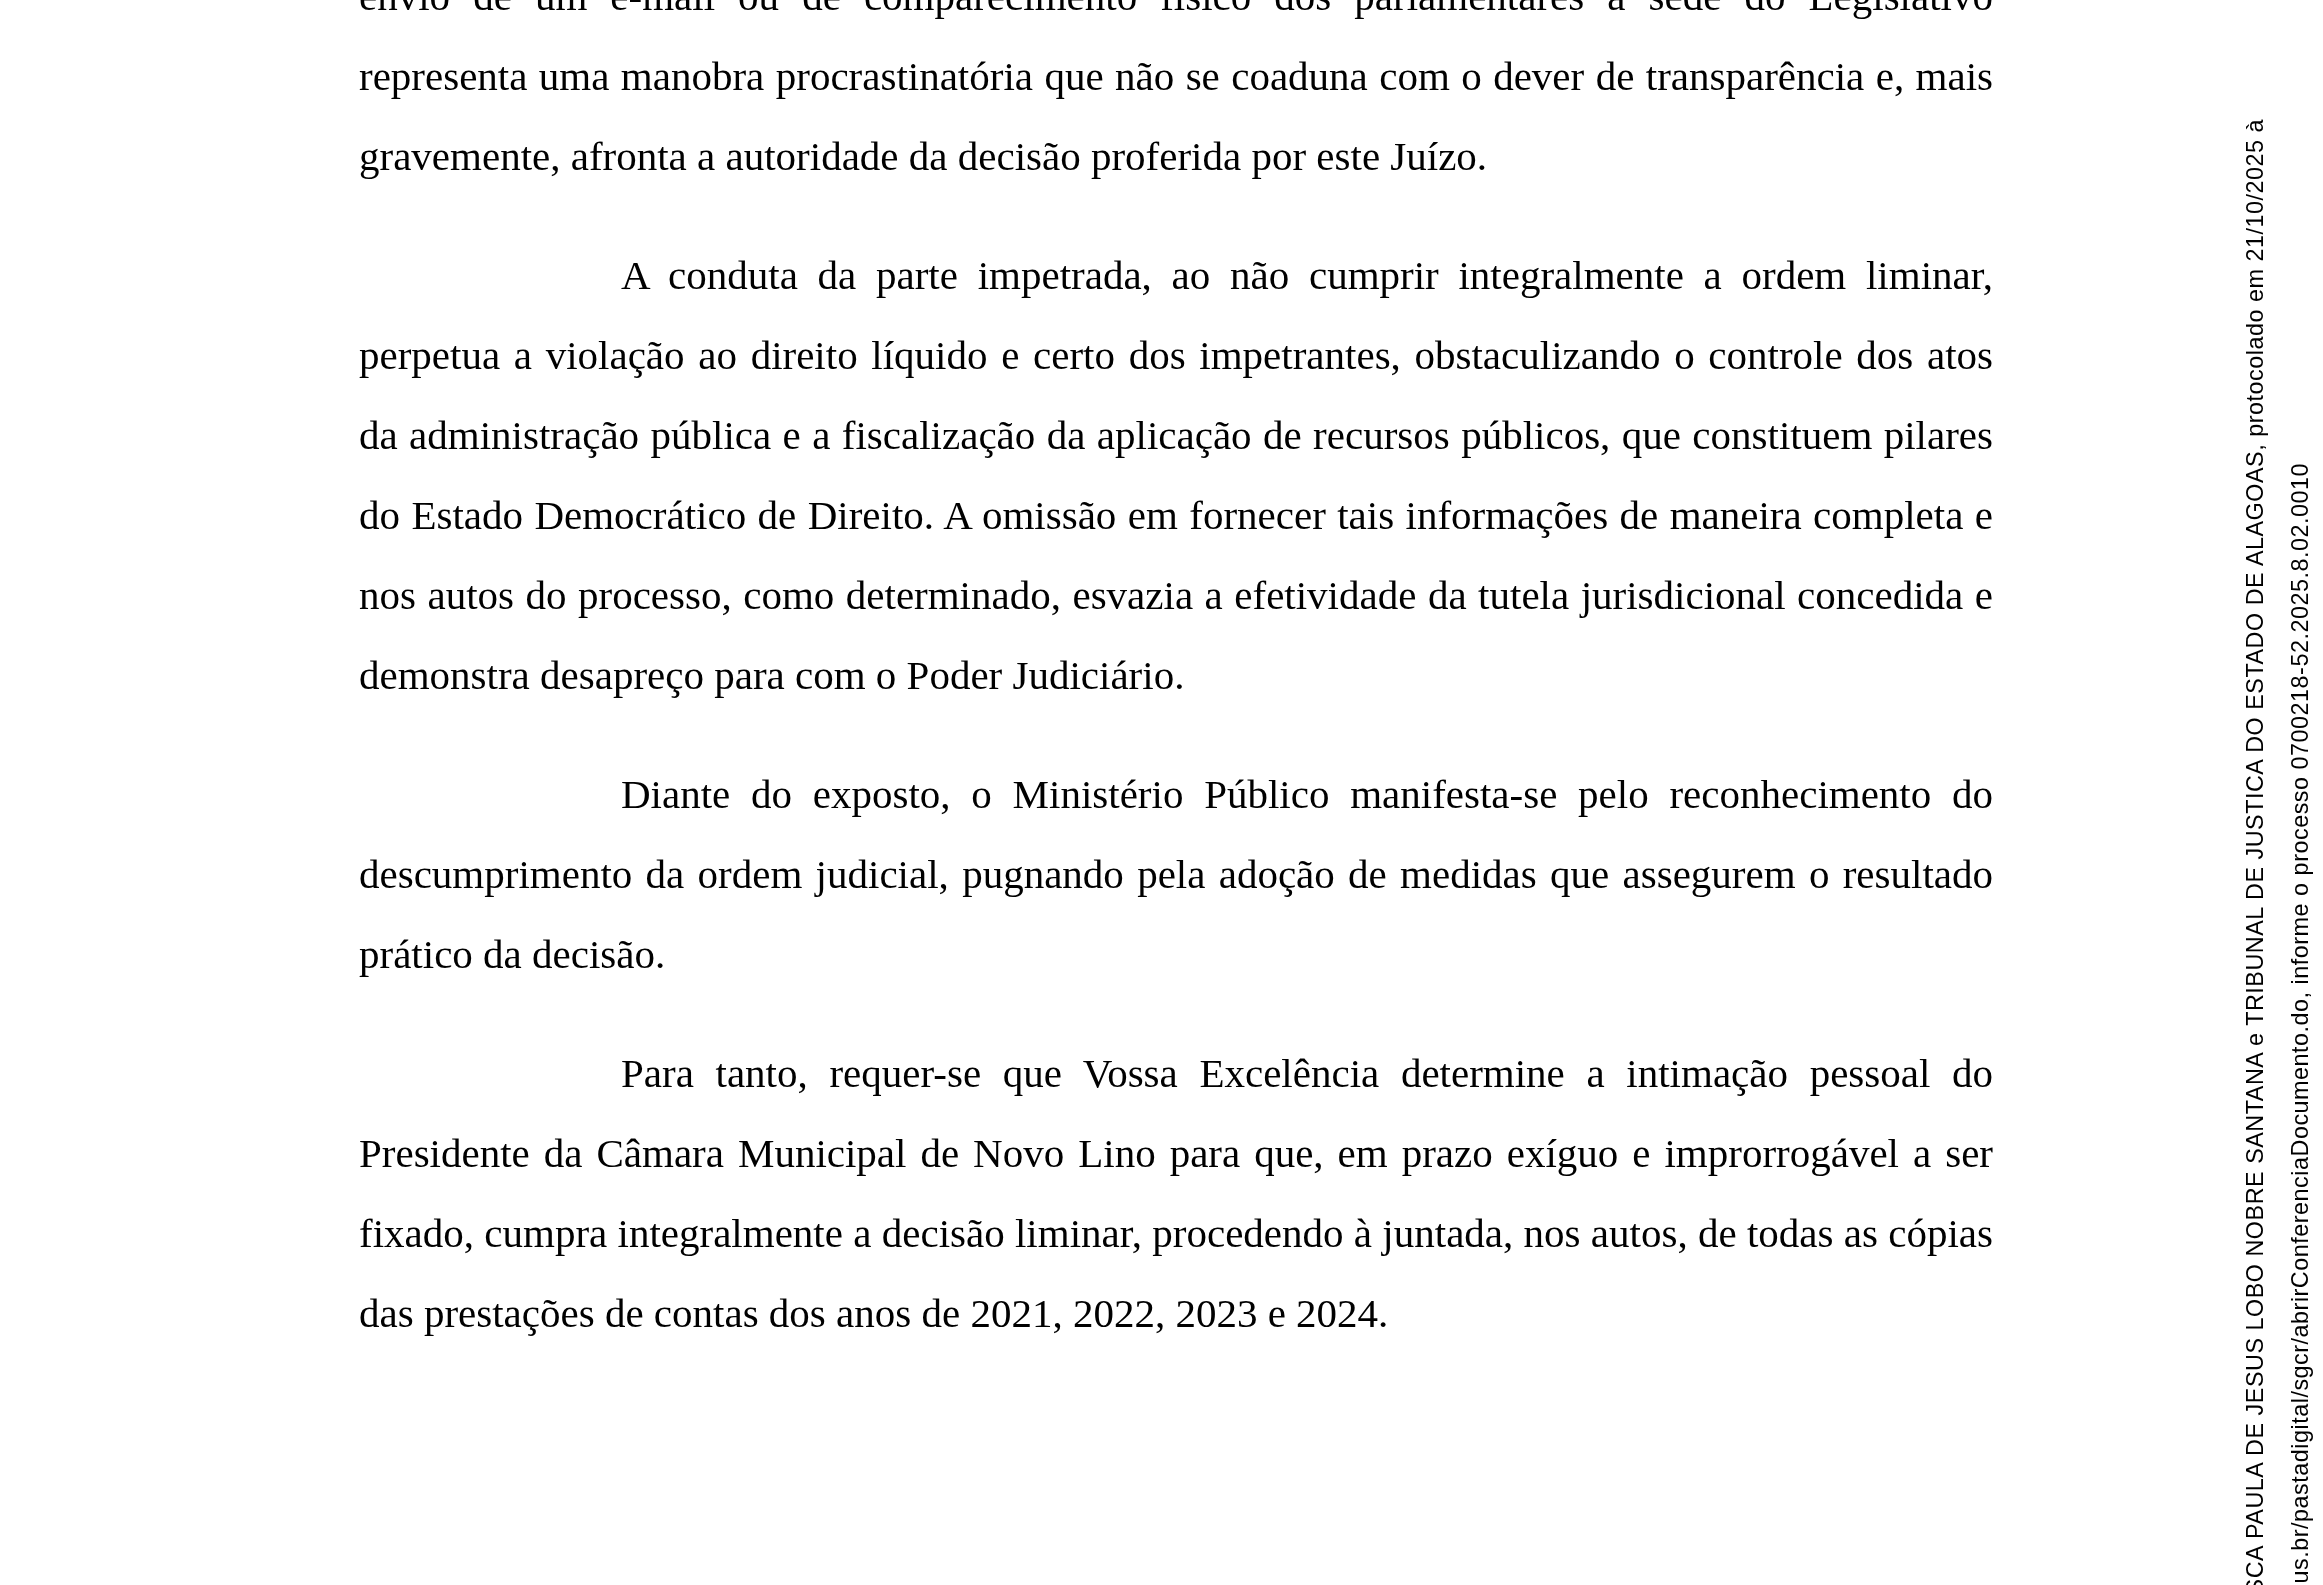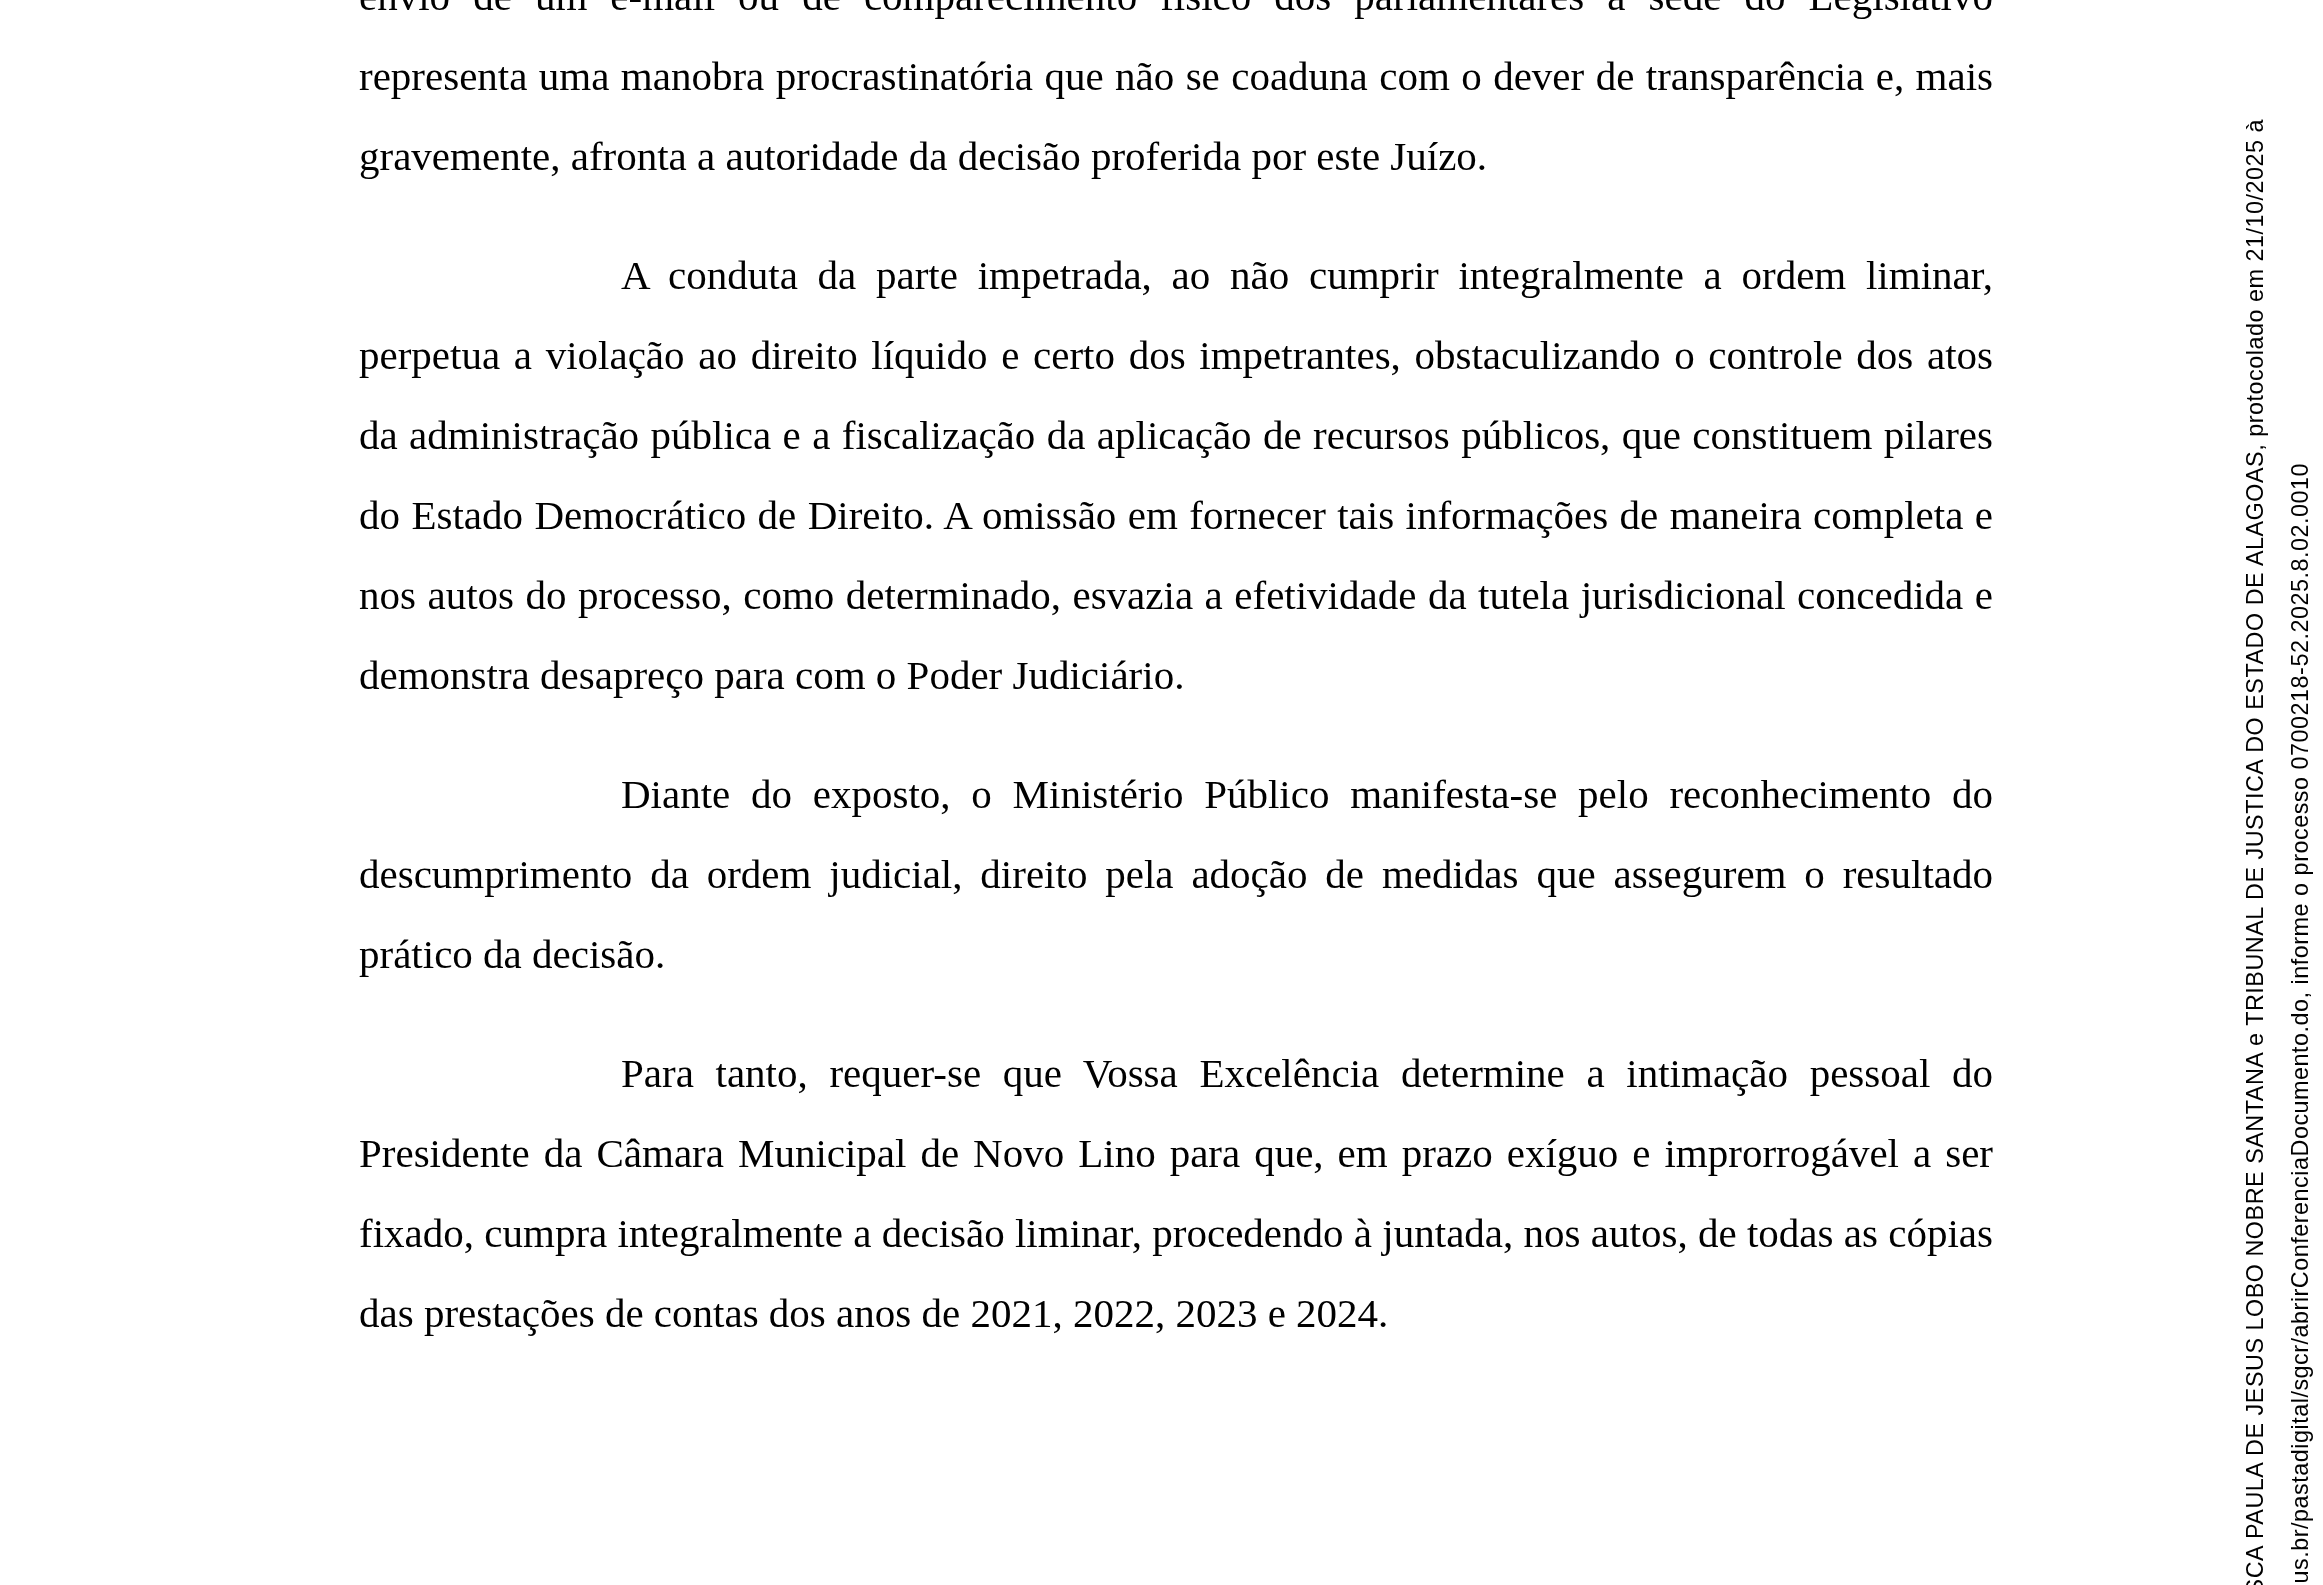--- a/index.html
+++ b/index.html
@@ -50,19 +50,19 @@
     right: 6.6px;
     bottom: -3.7px;
   }
 </style>
 </head>
 <body>
 
 <main class="doc-body">
   <p>envio de um e-mail ou de comparecimento físico dos parlamentares à sede do Legislativo representa uma manobra procrastinatória que não se coaduna com o dever de transparência e, mais gravemente, afronta a autoridade da decisão proferida por este Juízo.</p>
   <p class="indented">A conduta da parte impetrada, ao não cumprir integralmente a ordem liminar, perpetua a violação ao direito líquido e certo dos impetrantes, obstaculizando o controle dos atos da administração pública e a fiscalização da aplicação de recursos públicos, que constituem pilares do Estado Democrático de Direito. A omissão em fornecer tais informações de maneira completa e nos autos do processo, como determinado, esvazia a efetividade da tutela jurisdicional concedida e demonstra desapreço para com o Poder Judiciário.</p>
-  <p class="indented">Diante do exposto, o Ministério Público manifesta-se pelo reconhecimento do descumprimento da ordem judicial, direito pela adoção de medidas que assegurem o resultado prático da decisão.</p>
+  <p class="indented">Diante do exposto, o Ministério Público manifesta-se pelo reconhecimento do descumprimento da ordem judicial, pugnando pela adoção de medidas que assegurem o resultado prático da decisão.</p>
   <p class="indented">Para tanto, requer-se que Vossa Excelência determine a intimação pessoal do Presidente da Câmara Municipal de Novo Lino para que, em prazo exíguo e improrrogável a ser fixado, cumpra integralmente a decisão liminar, procedendo à juntada, nos autos, de todas as cópias das prestações de contas dos anos de 2021, 2022, 2023 e 2024.</p>
 </main>
 
 <div class="stamp-line stamp-line-1">SCA PAULA DE JESUS LOBO NOBRE SANTANA e TRIBUNAL DE JUSTICA DO ESTADO DE ALAGOAS, protocolado em 21/10/2025 à</div>
 <div class="stamp-line stamp-line-2">jus.br/pastadigital/sgcr/abrirConferenciaDocumento.do, informe o processo 0700218-52.2025.8.02.0010</div>
 
 
 </body></html>

